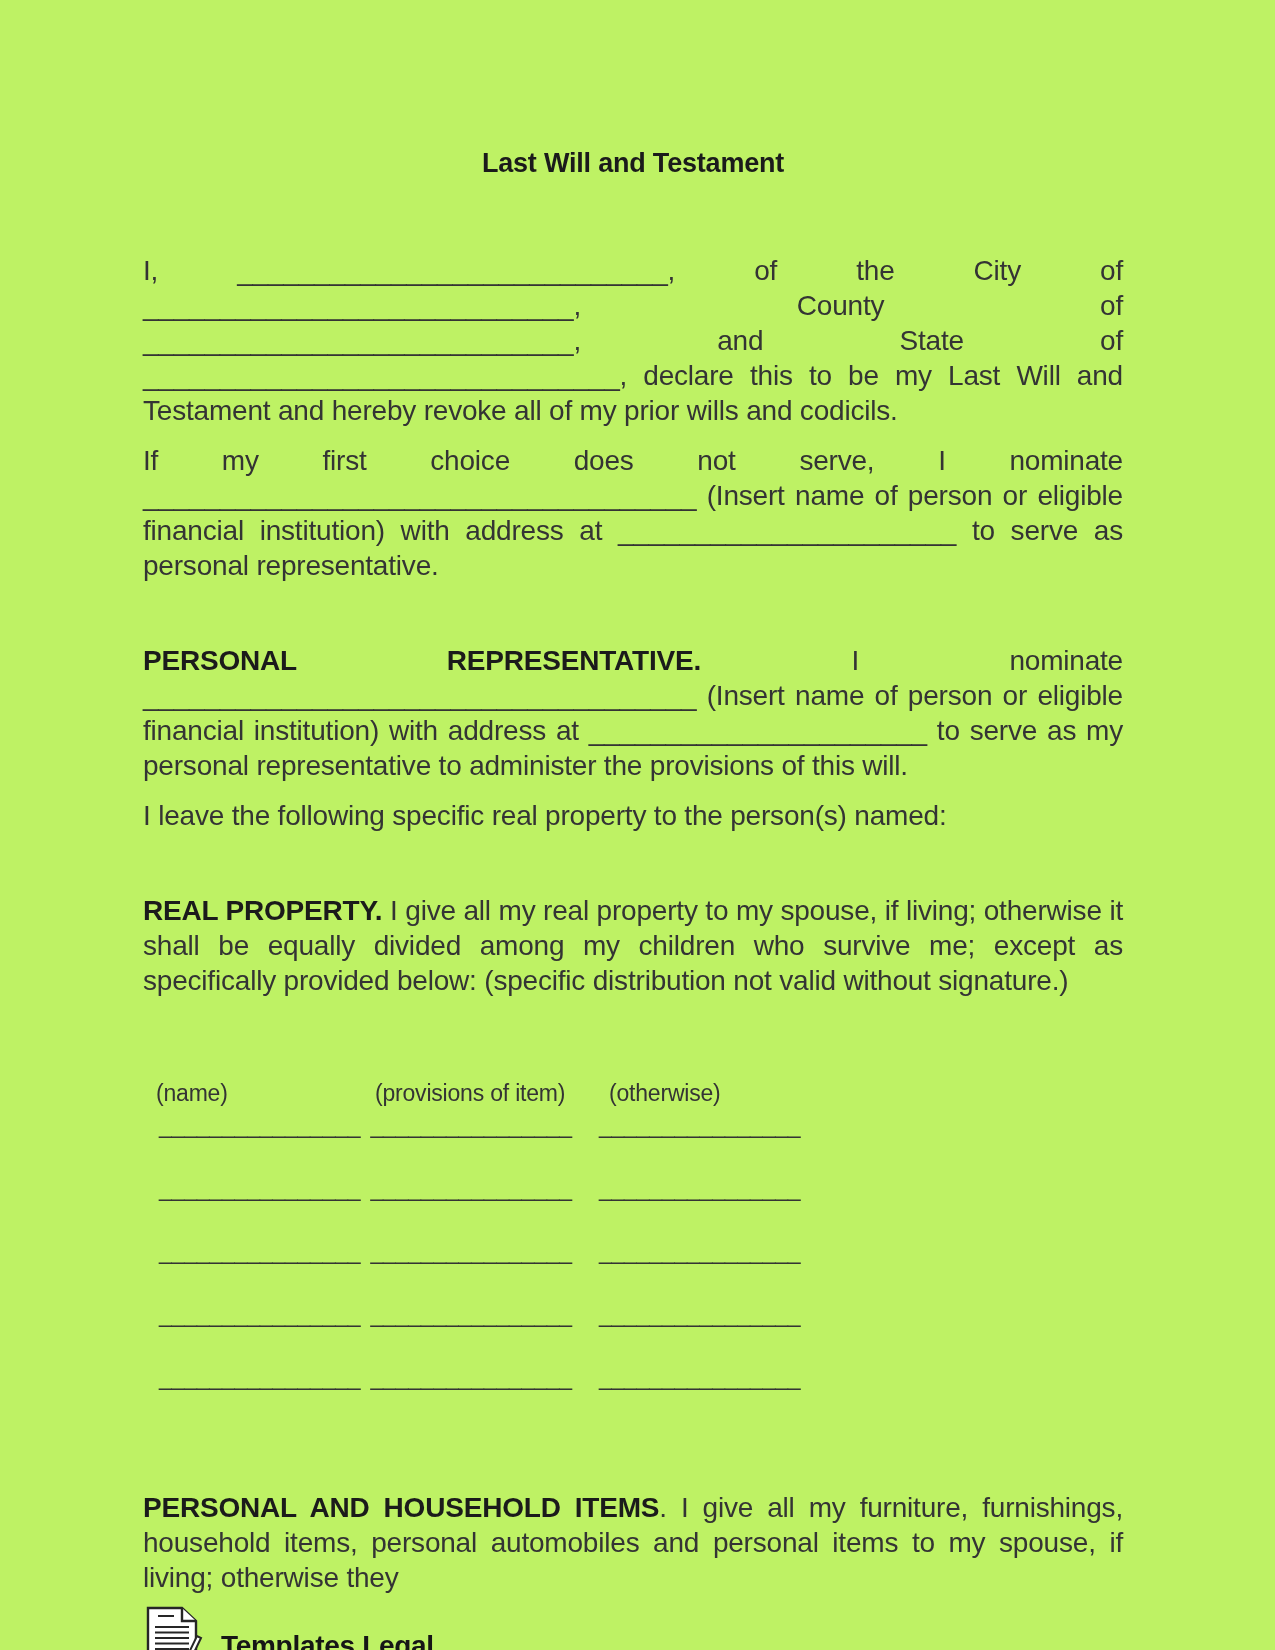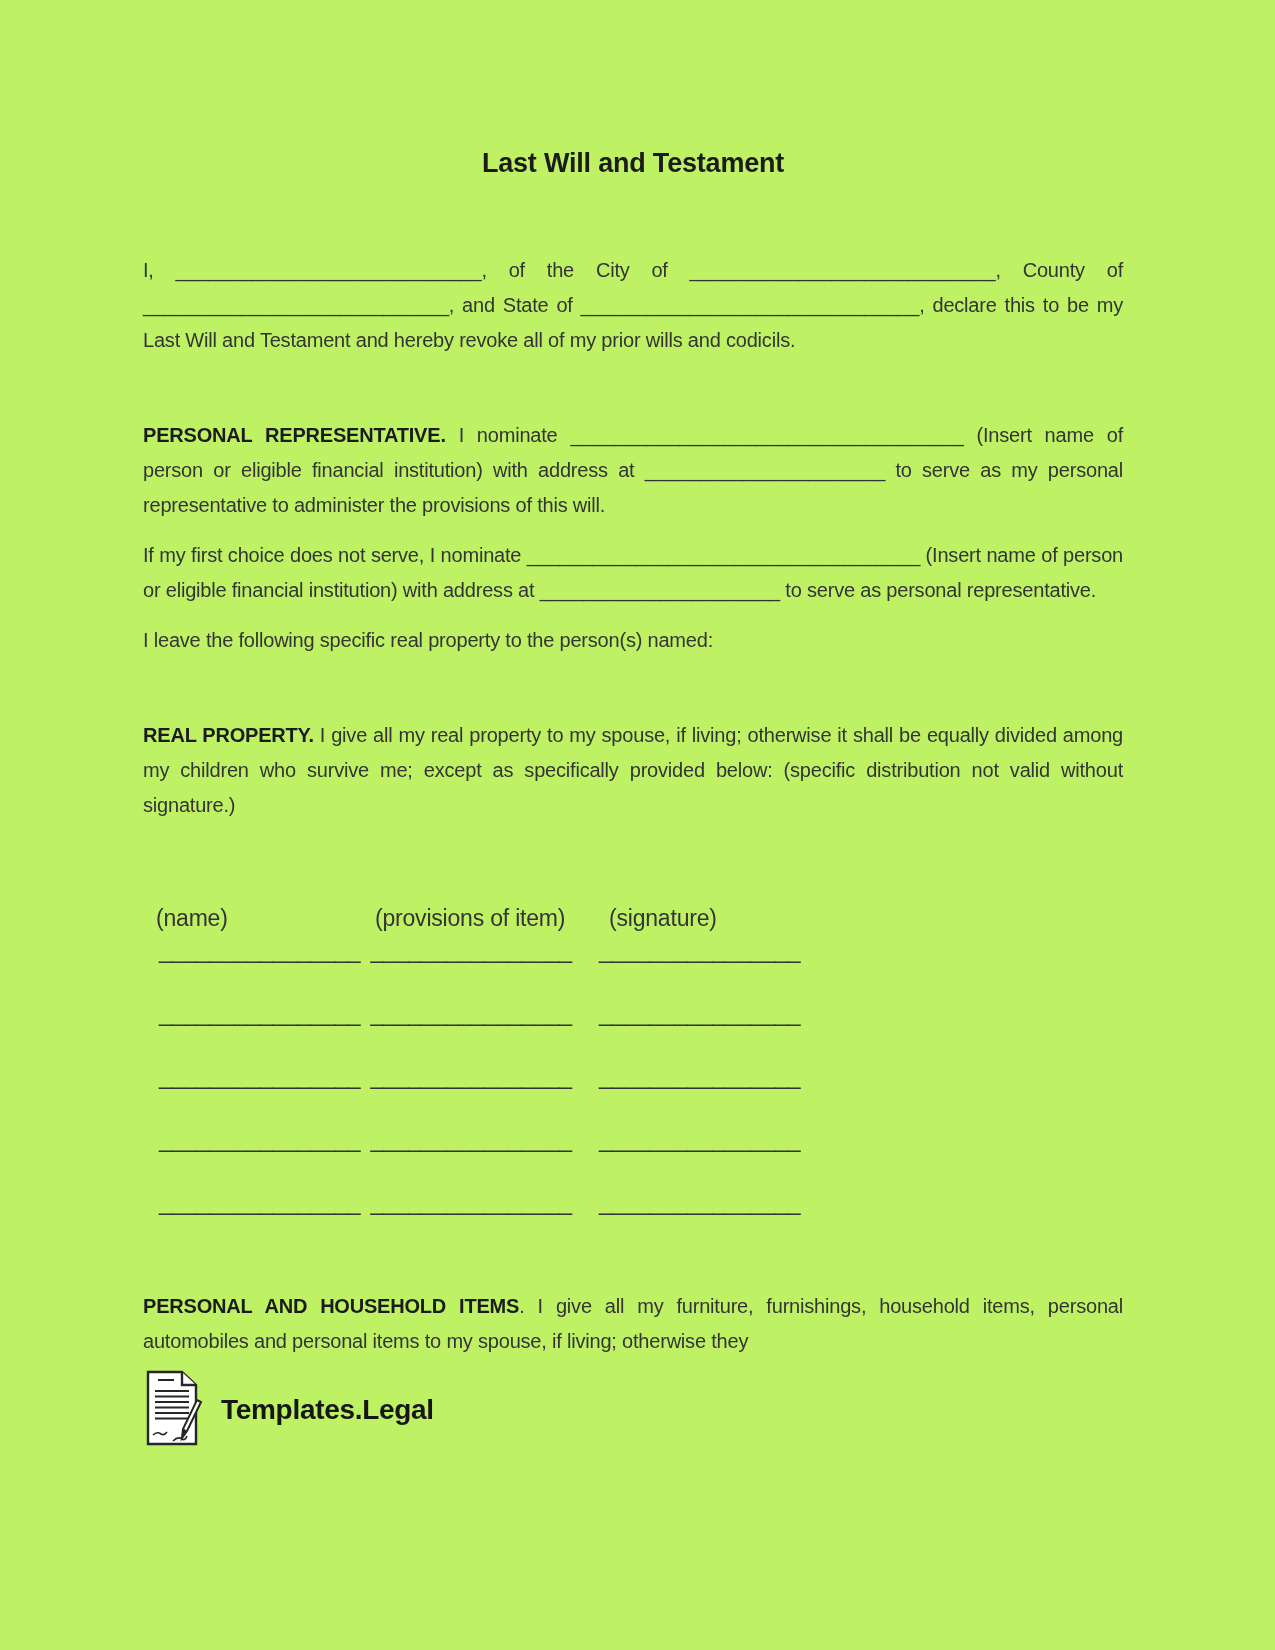--- a/index.html
+++ b/index.html
@@ -20,21 +20,21 @@
     margin:0;
     padding-top:146px;
     text-align:center;
     font-size:27px;
     font-weight:700;
     color:#1b1b1b;
     line-height:34px;
   }
   .para{
     margin:0;
-    font-size:20px;
+    font-size:28px;
     line-height:35px;
   }
   .justify{ text-align:justify; }
   .p-intro{ margin-top:73px; }
   .p-rep{ margin-top:60px; }
   .p-rep2{ margin-top:15px; }
   .p-realprop{ margin-top:60px; }
   .p-leave{ margin-top:15px; }
   .section-heading{
     font-weight:700;
@@ -54,21 +54,21 @@
   .t-row{
     padding-left:16px;
     height:63px;
     display:flex;
     font-size:23px;
     line-height:28px;
     white-space:nowrap;
   }
   .t-row .c1{ margin-right:10px; }
   .t-row .c2{ margin-right:27px; }
-  .p-household{ margin-top:38px; }
+  .p-household{ margin-top:64px; }
   .footer{
     margin-top:10px;
     display:flex;
     align-items:center;
     gap:16px;
   }
   .brand-icon{ flex:0 0 auto; }
   .brand-text{
     font-size:28px;
     font-weight:700;
@@ -79,30 +79,30 @@
 </head>
 <body>
 
 <div class="page">
   <div class="content">
 
     <h1 class="title">Last Will and Testament</h1>
 
     <p class="para justify p-intro">I, ____________________________, of the City of ____________________________, County of ____________________________, and State of _______________________________, declare this to be my Last Will and Testament and hereby revoke all of my prior wills and codicils.</p>
 
+    <p class="para justify p-rep2">If my first choice does not serve, I nominate ____________________________________ (Insert name of person or eligible financial institution) with address at ______________________ to serve as personal representative.</p>
+
     <p class="para justify p-rep"><b class="section-heading">PERSONAL REPRESENTATIVE.</b><span> I nominate ____________________________________ (Insert name of person or eligible financial institution) with address at ______________________ to serve as my personal representative to administer the provisions of this will.</span></p>
-
-    <p class="para justify p-rep2">If my first choice does not serve, I nominate ____________________________________ (Insert name of person or eligible financial institution) with address at ______________________ to serve as personal representative.</p>
 
     <p class="para p-leave">I leave the following specific real property to the person(s) named:</p>
 
     <p class="para justify p-realprop"><b class="section-heading">REAL PROPERTY.</b><span> I give all my real property to my spouse, if living; otherwise it shall be equally divided among my children who survive me; except as specifically provided below: (specific distribution not valid without signature.)</span></p>
 
     <div class="table-header">
-      <span class="th th-name">(name)</span><span class="th th-desc">(provisions of item)</span><span class="th th-sig">(signature)</span>
+      <span class="th th-name">(name)</span><span class="th th-desc">(provisions of item)</span><span class="th th-sig">(otherwise)</span>
     </div>
 
     <div class="property-rows">
       <div class="t-row">
         <span class="c1">________________</span>
           <span class="c2">________________</span>
           <span class="c3">________________</span>
       </div>
       <div class="t-row">
         <span class="c1">________________</span>

